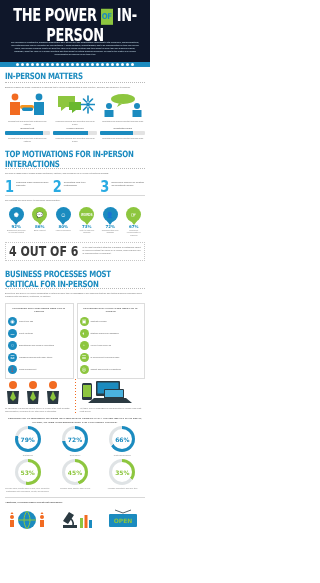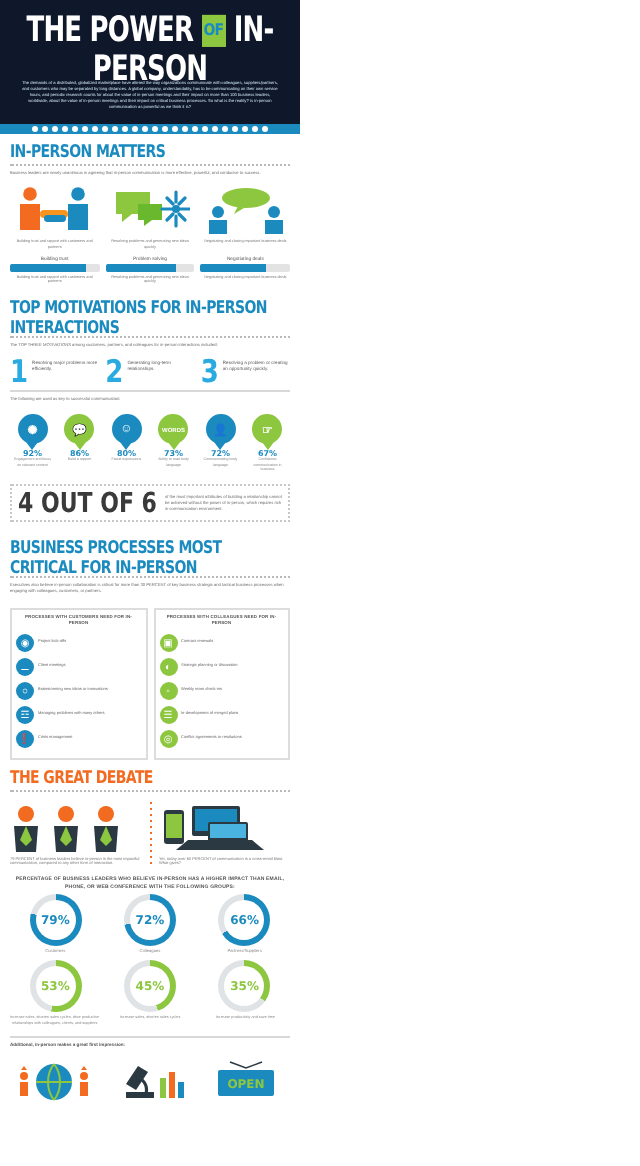--- a/index.html
+++ b/index.html
@@ -86,21 +86,21 @@
   }
   .pin.b { background:#1b8bbf; color:#1b8bbf; }
   .pin.g { background:#8dc63f; color:#8dc63f; }
   .pin i { color:#fff; font-style:normal; font-size:6px; }
   .pct { font-size:4px; font-weight:bold; color:#1b8bbf; font-family:"DejaVu Sans",sans-serif; }
   .pctcap { font-size:1.8px; line-height:2.4px; color:#8a8a8a; padding:0 1px; }
 
   
   .callout {
     border:1px dotted #c7c7c7; padding:3px; margin:4px 5px;
-    display:flex; gap:4px; align-items:flex-end;
+    display:flex; gap:4px; align-items:flex-start;
   }
   .callout .big {
     font-family:"DejaVu Sans", sans-serif;
     font-size:11px; line-height:11px; font-weight:bold; color:#3a3a3a;
     white-space:nowrap; transform:scaleY(1.25); transform-origin:left center;
   }
   .callout .txt { font-size:2.1px; line-height:3px; color:#6d6d6d; }
 
   
   .panels { display:flex; gap:3px; padding:0 5px; }
@@ -404,24 +404,20 @@
         <div class="pico g">☰</div>
         <div class="ptx">In-development of merged plans</div>
       </div>
       <div class="prow">
         <div class="pico g">◎</div>
         <div class="ptx">Conflict agreements or resolutions</div>
       </div>
     </div>
   </div>
 
-  <div class="sec">
-    <h2 class="sec-h orange">THE GREAT DEBATE</h2>
-    <div class="rule"></div>
-  </div>
 
   <div class="debate">
     <div class="half">
       <div>
         <svg width="56" height="26" viewBox="0 0 56 26">
           <g>
             <circle cx="8" cy="6" r="4" fill="#f26b21"></circle>
             <path d="M2 12h12l-1 13H3z" fill="#2b3a42"></path>
             <path d="M8 12l-3 7 3 3 3-3z" fill="#8dc63f"></path>
           </g>

